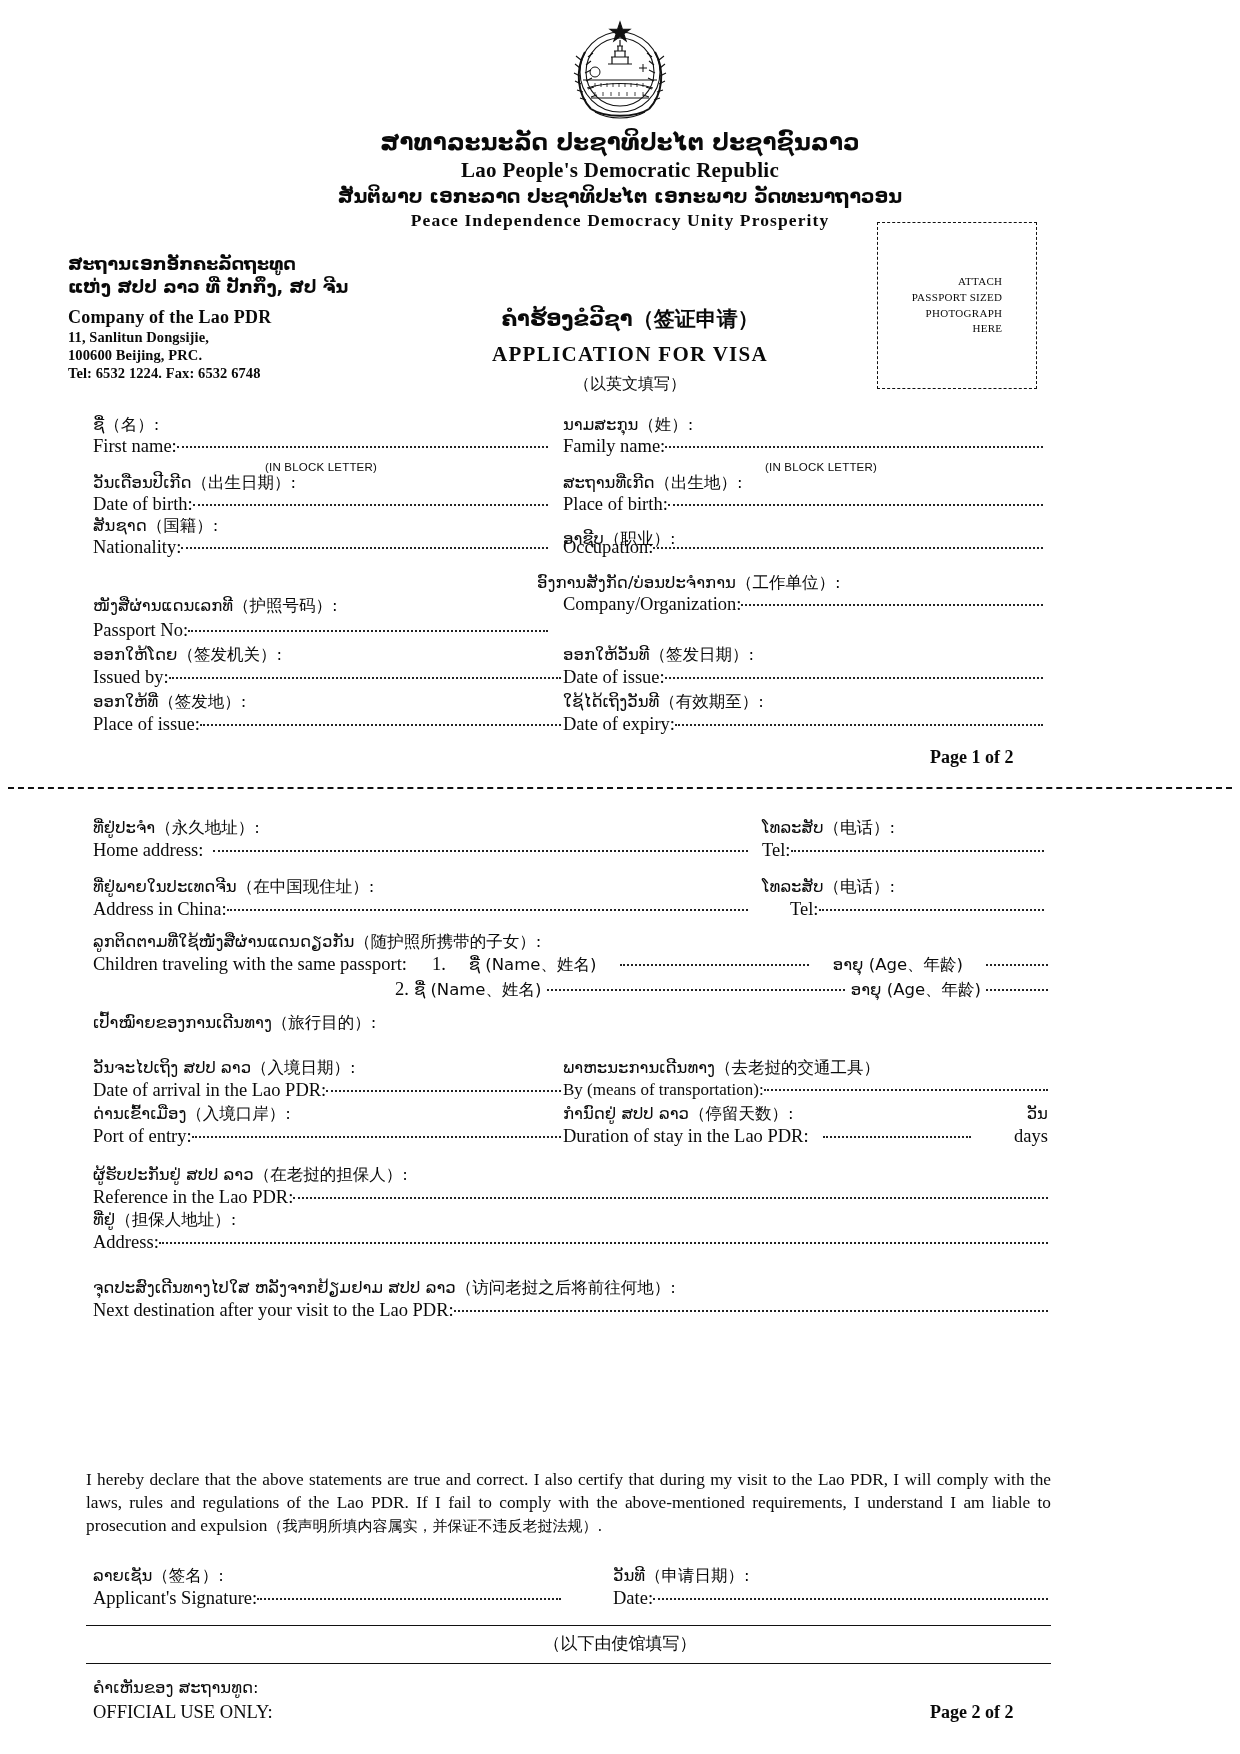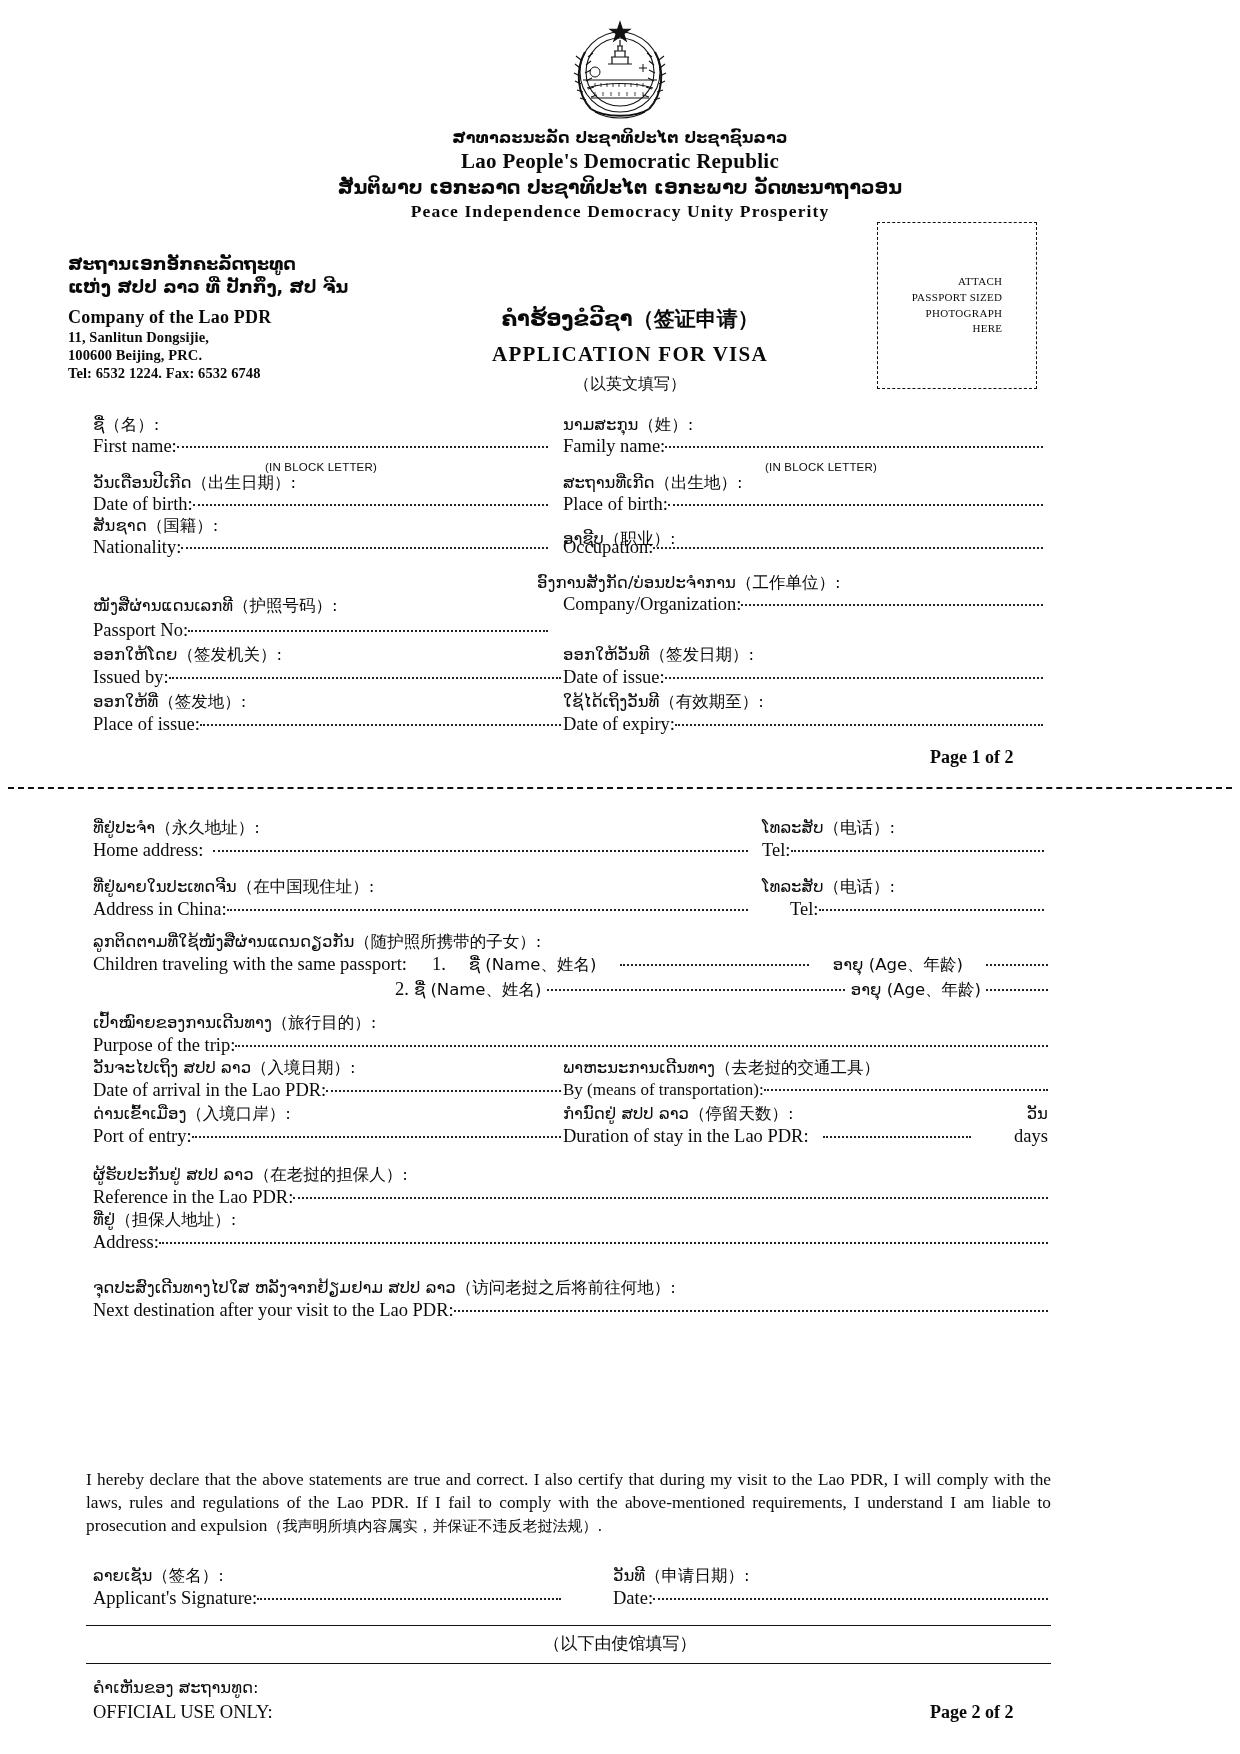--- a/index.html
+++ b/index.html
@@ -41,21 +41,21 @@
   .nat-header {
     position: absolute;
     top: 128px;
     left: 0;
     width: 1240px;
     text-align: center;
     line-height: 1.28;
   }
   .lao-line-1 {
     font-family: "DejaVu Sans", sans-serif;
-    font-size: 16px;
+    font-size: 23px;
     font-weight: bold;
     letter-spacing: .2px;
   }
   .eng-line-1 {
     font-family: "Liberation Serif", serif;
     font-size: 21px;
     font-weight: bold;
     letter-spacing: .3px;
   }
   .lao-line-2 {
@@ -437,24 +437,20 @@
     <span class="eng">2.</span>
     <span class="lao" style="margin-left:5px;">ຊື່ (Name、姓名)</span>
     <span class="dots" style="margin-left:6px;"></span>
     <span class="lao" style="margin-left:6px;">ອາຍຸ (Age、年龄)</span>
     <span class="dots-fixed" style="width:62px; margin-left:5px;"></span>
   </div>
 
   <div class="fld" style="left:93px; top:1012px;">
     <span class="lao">ເປົ້າໝົາຍຂອງການເດີນທາງ（旅行目的）:</span>
   </div>
-  <div class="fld row" style="left:93px; top:1035px; width:955px;">
-    <span class="eng">Purpose of the trip:</span>
-    <span class="dots"></span>
-  </div>
 
   <div class="fld" style="left:93px; top:1057px;">
     <span class="lao">ວັນຈະໄປເຖິງ ສປປ ລາວ（入境日期）:</span>
   </div>
   <div class="fld row" style="left:93px; top:1080px; width:468px;">
     <span class="eng">Date of arrival in the Lao PDR:</span>
     <span class="dots"></span>
   </div>
 
   <div class="fld" style="left:563px; top:1057px;">

